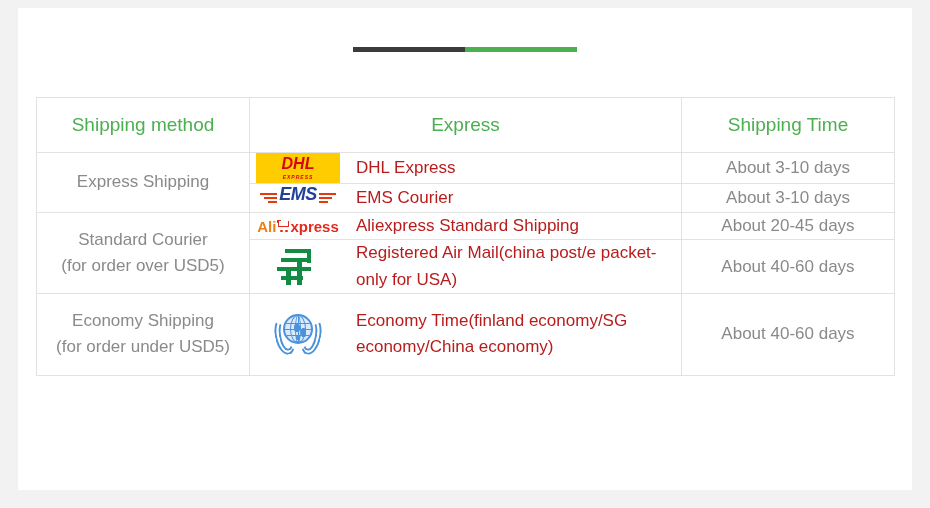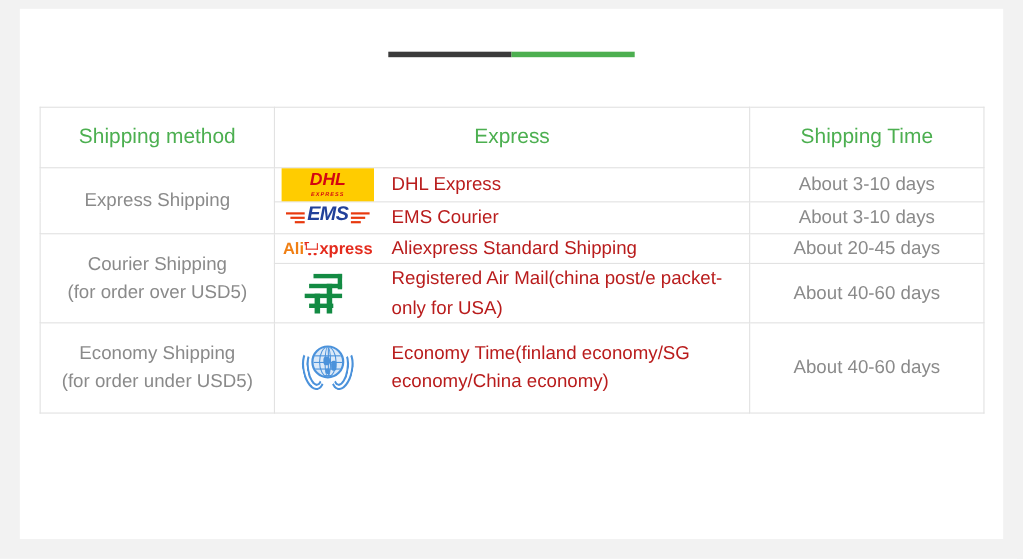--- a/index.html
+++ b/index.html
@@ -387,21 +387,21 @@
                 </span>
               </span>
               <span class="courier-label">EMS Courier</span>
             </div>
           </td>
           <td class="time-cell">About 3-10 days</td>
         </tr>
 
         <tr>
           <td class="method-cell" rowspan="2">
-            <div>Courier Shipping</div>
+            <div>Standard Courier</div>
             <div>(for order over USD5)</div>
           </td>
           <td class="courier-cell">
             <div class="courier-row">
               <span class="logo-slot">
                 <span class="logo-ali">
                   <span class="ali-a">Ali</span>
                   <span class="ali-cart">
                     <span class="cart-handle"></span>
                     <span class="cart-body"></span>

